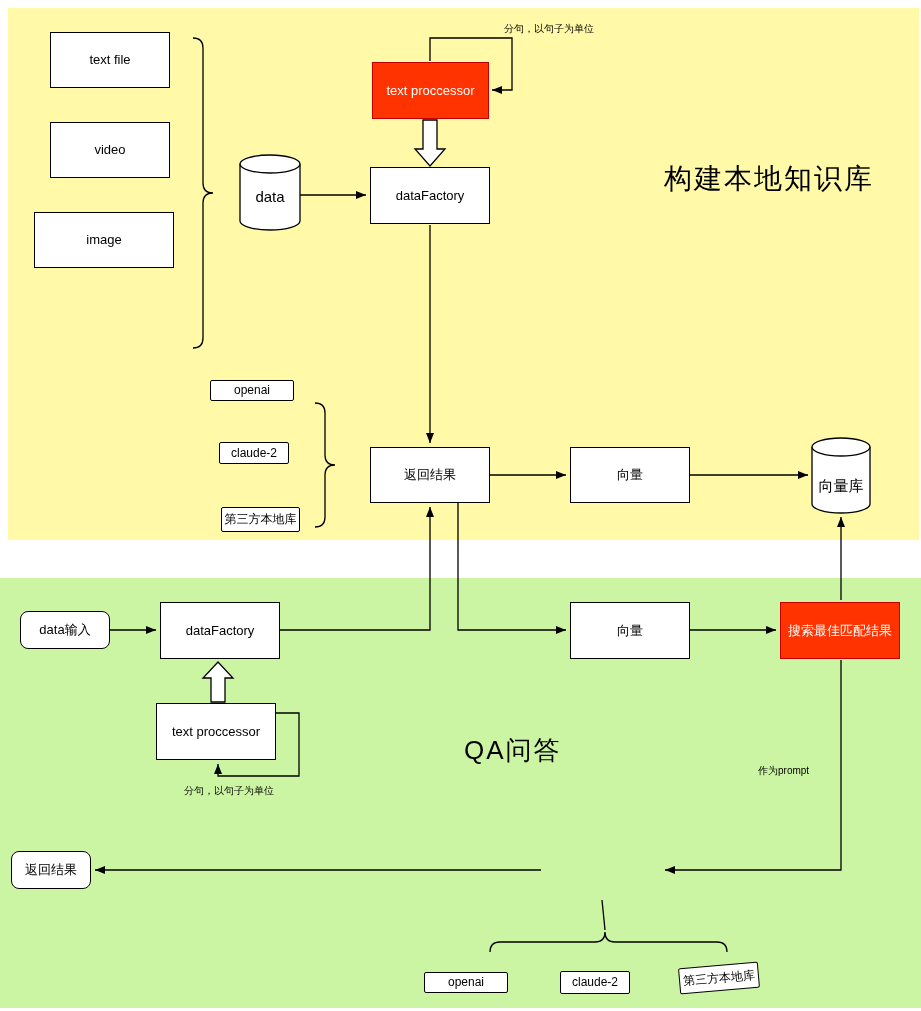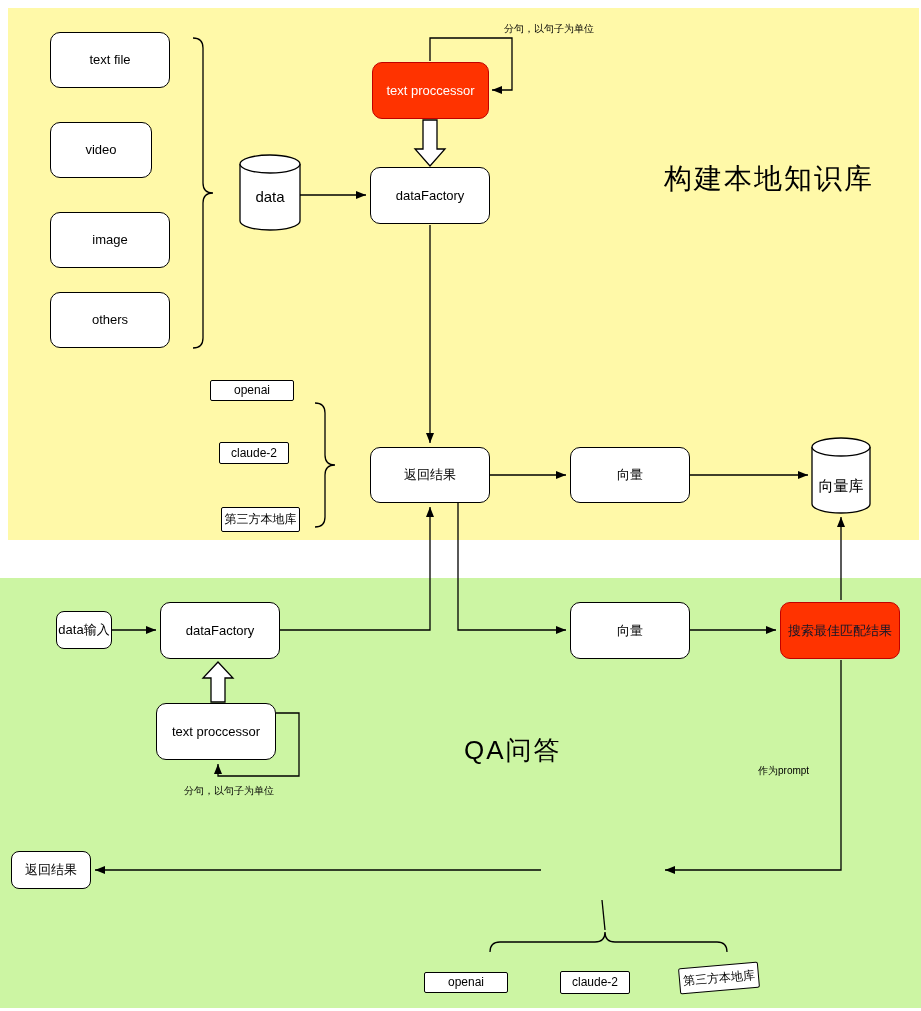--- a/index.html
+++ b/index.html
@@ -3,27 +3,27 @@
 <meta charset="utf-8">
 <style>
   html,body{margin:0;padding:0;background:#ffffff;}
   body{font-family:"Liberation Sans","DejaVu Sans",sans-serif;color:#000;}
   .canvas{position:relative;width:921px;height:1011px;background:#fff;overflow:hidden;}
   .section{position:absolute;}
   .section.build{left:8px;top:8px;width:911px;height:532px;background:#FFF9A8;}
   .section.qa{left:0;top:578px;width:921px;height:430px;background:#CCF5A3;}
   svg.connectors{position:absolute;left:0;top:0;width:921px;height:1011px;}
   .node{position:absolute;box-sizing:border-box;background:#fff;border:1px solid #000;
-        border-radius:10px;display:flex;align-items:center;justify-content:center;
+        border-radius:0;display:flex;align-items:center;justify-content:center;
         font-size:13px;text-align:center;line-height:1.2;}
   .node.small{border-radius:2px;font-size:12px;}
   .node.pill{border-radius:8px;}
   .node.red{background:#FF3300;border-color:#C00000;}
   .node.red.lighttext{color:#ffffff;}
-  .node.red.darktext{color:#0f172a;}
+  .node.red.darktext{color:#ffffff;}
   .cyl-label{position:absolute;display:flex;align-items:center;justify-content:center;
         font-size:15px;text-align:center;}
   .free-label{position:absolute;font-size:10px;white-space:nowrap;}
   .title{position:absolute;white-space:nowrap;}
   .title.build{font-size:28px;letter-spacing:2px;text-align:right;}
   .title.qa{font-size:26px;letter-spacing:2px;}
   .tilt{transform:rotate(-5deg);}
 </style>
 </head>
 <body>
@@ -69,42 +69,41 @@
     <line x1="841" y1="600" x2="841" y2="517" stroke="#000" stroke-width="1.3" marker-end="url(#ah)"></line>
     <path d="M841,660 L841,870 L665,870" fill="none" stroke="#000" stroke-width="1.3" marker-end="url(#ah)"></path>
     <line x1="541" y1="870" x2="95" y2="870" stroke="#000" stroke-width="1.3" marker-end="url(#ah)"></line>
 
     <path d="M276,713 L299,713 L299,776 L218,776 L218,764" fill="none" stroke="#000" stroke-width="1.3" marker-end="url(#ah)"></path>
 
     <polygon points="211,702 211,678 203,678 218,662 233,678 225,678 225,702" fill="#fff" stroke="#000" stroke-width="1.3"></polygon>
   </svg>
 
   <div class="node" style="left:50px;top:32px;width:120px;height:56px;">text file</div>
-  <div class="node" style="left:50px;top:122px;width:102px;height:56px;">video</div>
-  <div class="node" style="left:50px;top:212px;width:120px;height:56px;">image</div>
-  <div class="node" style="left:50px;top:292px;width:120px;height:56px;">others</div>
+  <div class="node" style="left:50px;top:122px;width:120px;height:56px;">video</div>
+  <div class="node" style="left:34px;top:212px;width:140px;height:56px;">image</div>
 
   <div class="cyl-label" style="left:240px;top:185px;width:60px;height:22px;">data</div>
 
   <div class="node red lighttext" style="left:372px;top:62px;width:117px;height:57px;">text proccessor</div>
   <div class="node" style="left:370px;top:167px;width:120px;height:57px;">dataFactory</div>
 
   <div class="node small" style="left:210px;top:380px;width:84px;height:21px;">openai</div>
   <div class="node small" style="left:219px;top:442px;width:70px;height:22px;">claude-2</div>
   <div class="node small" style="left:221px;top:507px;width:79px;height:25px;">第三方本地库</div>
 
   <div class="node" style="left:370px;top:447px;width:120px;height:56px;">返回结果</div>
   <div class="node" style="left:570px;top:447px;width:120px;height:56px;">向量</div>
 
   <div class="cyl-label" style="left:812px;top:476px;width:58px;height:20px;">向量库</div>
 
   <div class="title build" style="left:664px;top:160px;">构建本地知识库</div>
   <div class="free-label" style="left:504px;top:22px;">分句，以句子为单位</div>
 
-  <div class="node pill" style="left:20px;top:611px;width:56px;height:38px;margin-left:36px;">data输入</div>
+  <div class="node pill" style="left:20px;top:611px;width:90px;height:38px;">data输入</div>
   <div class="node" style="left:160px;top:602px;width:120px;height:57px;">dataFactory</div>
   <div class="node" style="left:156px;top:703px;width:120px;height:57px;">text proccessor</div>
   <div class="node" style="left:570px;top:602px;width:120px;height:57px;">向量</div>
   <div class="node red darktext" style="left:780px;top:602px;width:120px;height:57px;">搜索最佳匹配结果</div>
   <div class="node pill" style="left:11px;top:851px;width:80px;height:38px;text-align:right;">返回结果</div>
 
   <div class="node small" style="left:424px;top:972px;width:84px;height:21px;">openai</div>
   <div class="node small" style="left:560px;top:971px;width:70px;height:23px;">claude-2</div>
   <div class="node small tilt" style="left:679px;top:965px;width:80px;height:26px;">第三方本地库</div>
 

